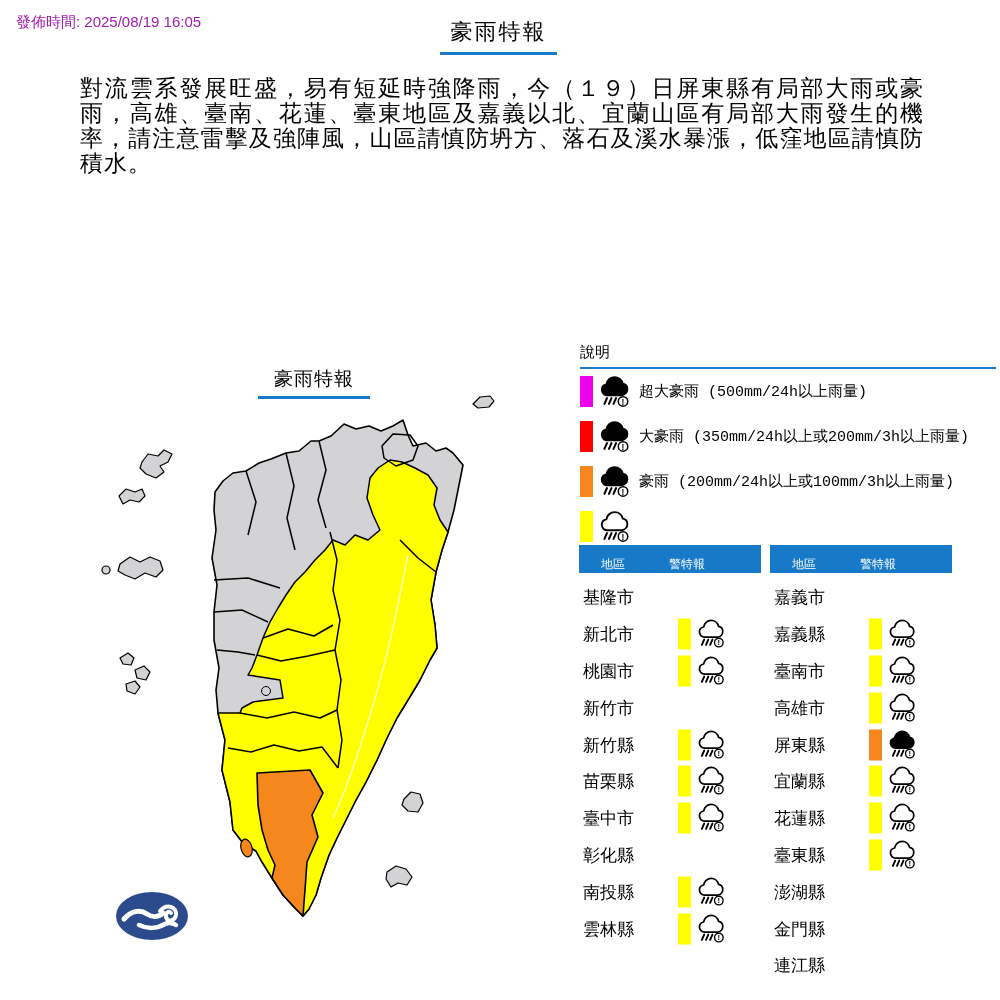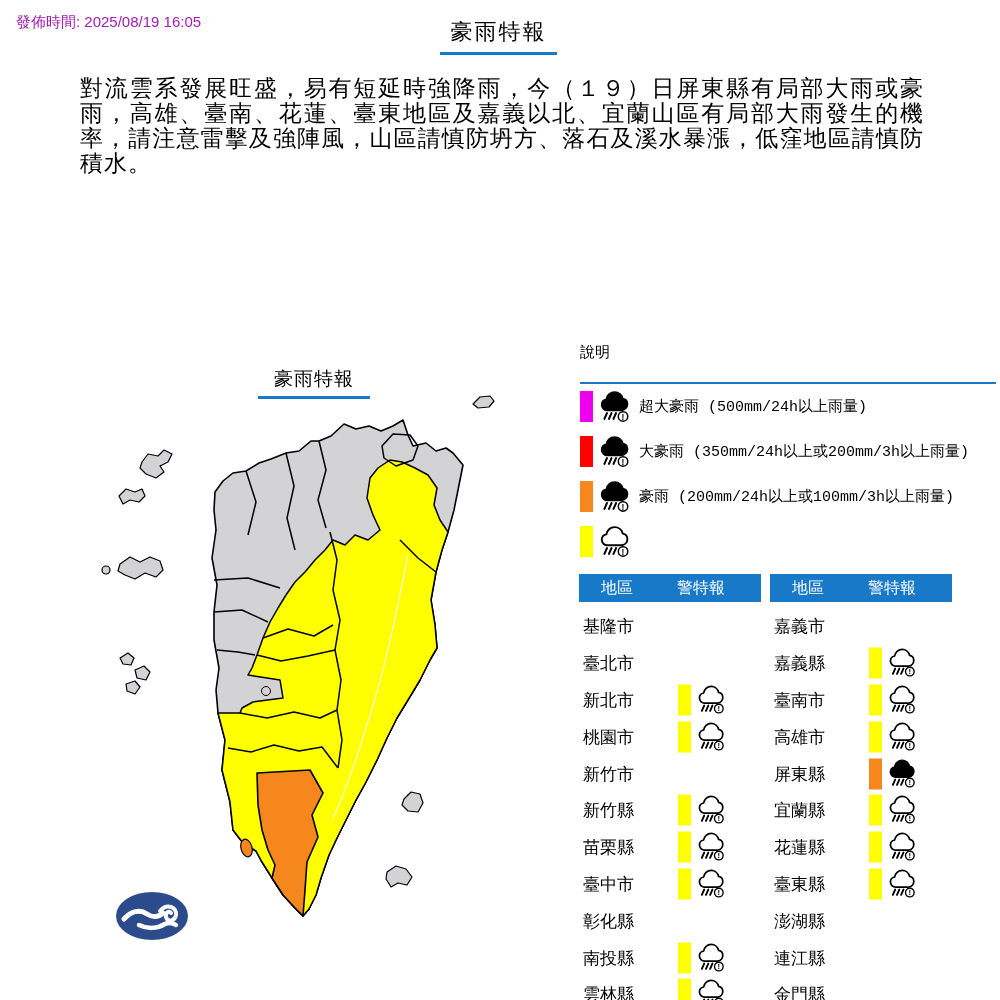--- a/index.html
+++ b/index.html
@@ -22,31 +22,31 @@
   }
   .map-title{
     position:absolute;left:258px;top:366px;width:112px;text-align:center;
     font-size:19px;letter-spacing:1px;
     border-bottom:3px solid var(--accent);padding-bottom:4px;z-index:2;
   }
   svg.map{position:absolute;left:90px;top:350px;width:420px;height:650px;}
 
   .legend{position:absolute;left:580px;top:343px;width:416px;}
   .legend-heading{
-    font-size:15px;padding-bottom:20px;border-bottom:2px solid var(--accent);
+    font-size:15px;padding-bottom:5px;border-bottom:2px solid var(--accent);
   }
   .legend-row{height:44.5px;display:flex;align-items:center;margin-top:0.5px;}
   .legend-row .swatch{width:13px;height:31px;flex:0 0 13px;}
   .legend-row .licon{width:36px;margin-left:5px;display:flex;align-items:center;}
   .legend-row .llabel{font-size:15px;margin-left:5px;white-space:nowrap;font-family:Liberation Mono, monospace;}
 
   .wtable{position:absolute;top:545px;width:182px;}
   .wtable .thead{
-    height:28px;background:var(--accent);color:#fff;font-size:16px;
-    display:flex;align-items:center;margin-top:29px;
+    height:28px;background:var(--accent);color:#fff;font-size:12px;
+    display:flex;align-items:flex-end;
   }
   .wtable .thead .h-region{margin-left:22px;}
   .wtable .thead .h-warning{margin-left:44px;}
   .wtable .rows{margin-top:6px;}
   .trow{height:36.8px;position:relative;text-decoration:underline;}
   .trow .rname{
     position:absolute;left:4px;top:50%;transform:translateY(-50%);
     font-size:17px;white-space:nowrap;
   }
   .trow .badge{
@@ -200,23 +200,20 @@
 <div class="wtable" style="left:579px">
   <div class="thead">
     <span class="h-region">地區</span>
     <span class="h-warning">警特報</span>
   </div>
   <div class="rows" id="table-left-rows">
       <div class="trow">
         <span class="rname">基隆市</span>
       </div>
       <div class="trow">
-        <span class="rname">臺北市</span>
-      </div>
-      <div class="trow">
         <span class="rname">新北市</span>
         <span class="badge">
           <span class="swatch" style="background:#FFFF00"></span>
           <span class="ricon">
             <svg width="31" height="31" viewBox="0 0 36 36">
     <path d="M10 21.5 C6.7 21.5 4 18.9 4 15.7 C4 12.8 6.1 10.4 8.9 9.9 C9.4 5.6 13.1 2.2 17.6 2.2 C21.8 2.2 25.3 5.2 26.2 9.1 C29 9.6 31.1 12 31.1 15 C31.1 18.3 28.5 21 25.3 21.5 Z" fill="#fff" stroke="#000" stroke-width="2" stroke-linejoin="round"></path>
     <g stroke="#000" stroke-width="2.2" stroke-linecap="round">
       <path d="M9.5 24.5 L6.8 30.5"></path>
                 <path d="M14.3 24.5 L11.6 30.5"></path>
                 <path d="M19.1 24.5 L16.4 30.5"></path>
@@ -476,19 +473,19 @@
     <circle cx="26.5" cy="28" r="5" fill="#fff" stroke="#000" stroke-width="1.6"></circle>
     <text x="26.5" y="31.3" font-size="9" font-weight="bold" text-anchor="middle" fill="#000">!</text>
   </svg>
           </span>
         </span>
       </div>
       <div class="trow">
         <span class="rname">澎湖縣</span>
       </div>
       <div class="trow">
+        <span class="rname">金門縣</span>
+      </div>
+      <div class="trow">
         <span class="rname">連江縣</span>
-      </div>
-      <div class="trow">
-        <span class="rname">金門縣</span>
       </div>
     </div>
 </div>
 
 </body></html>

